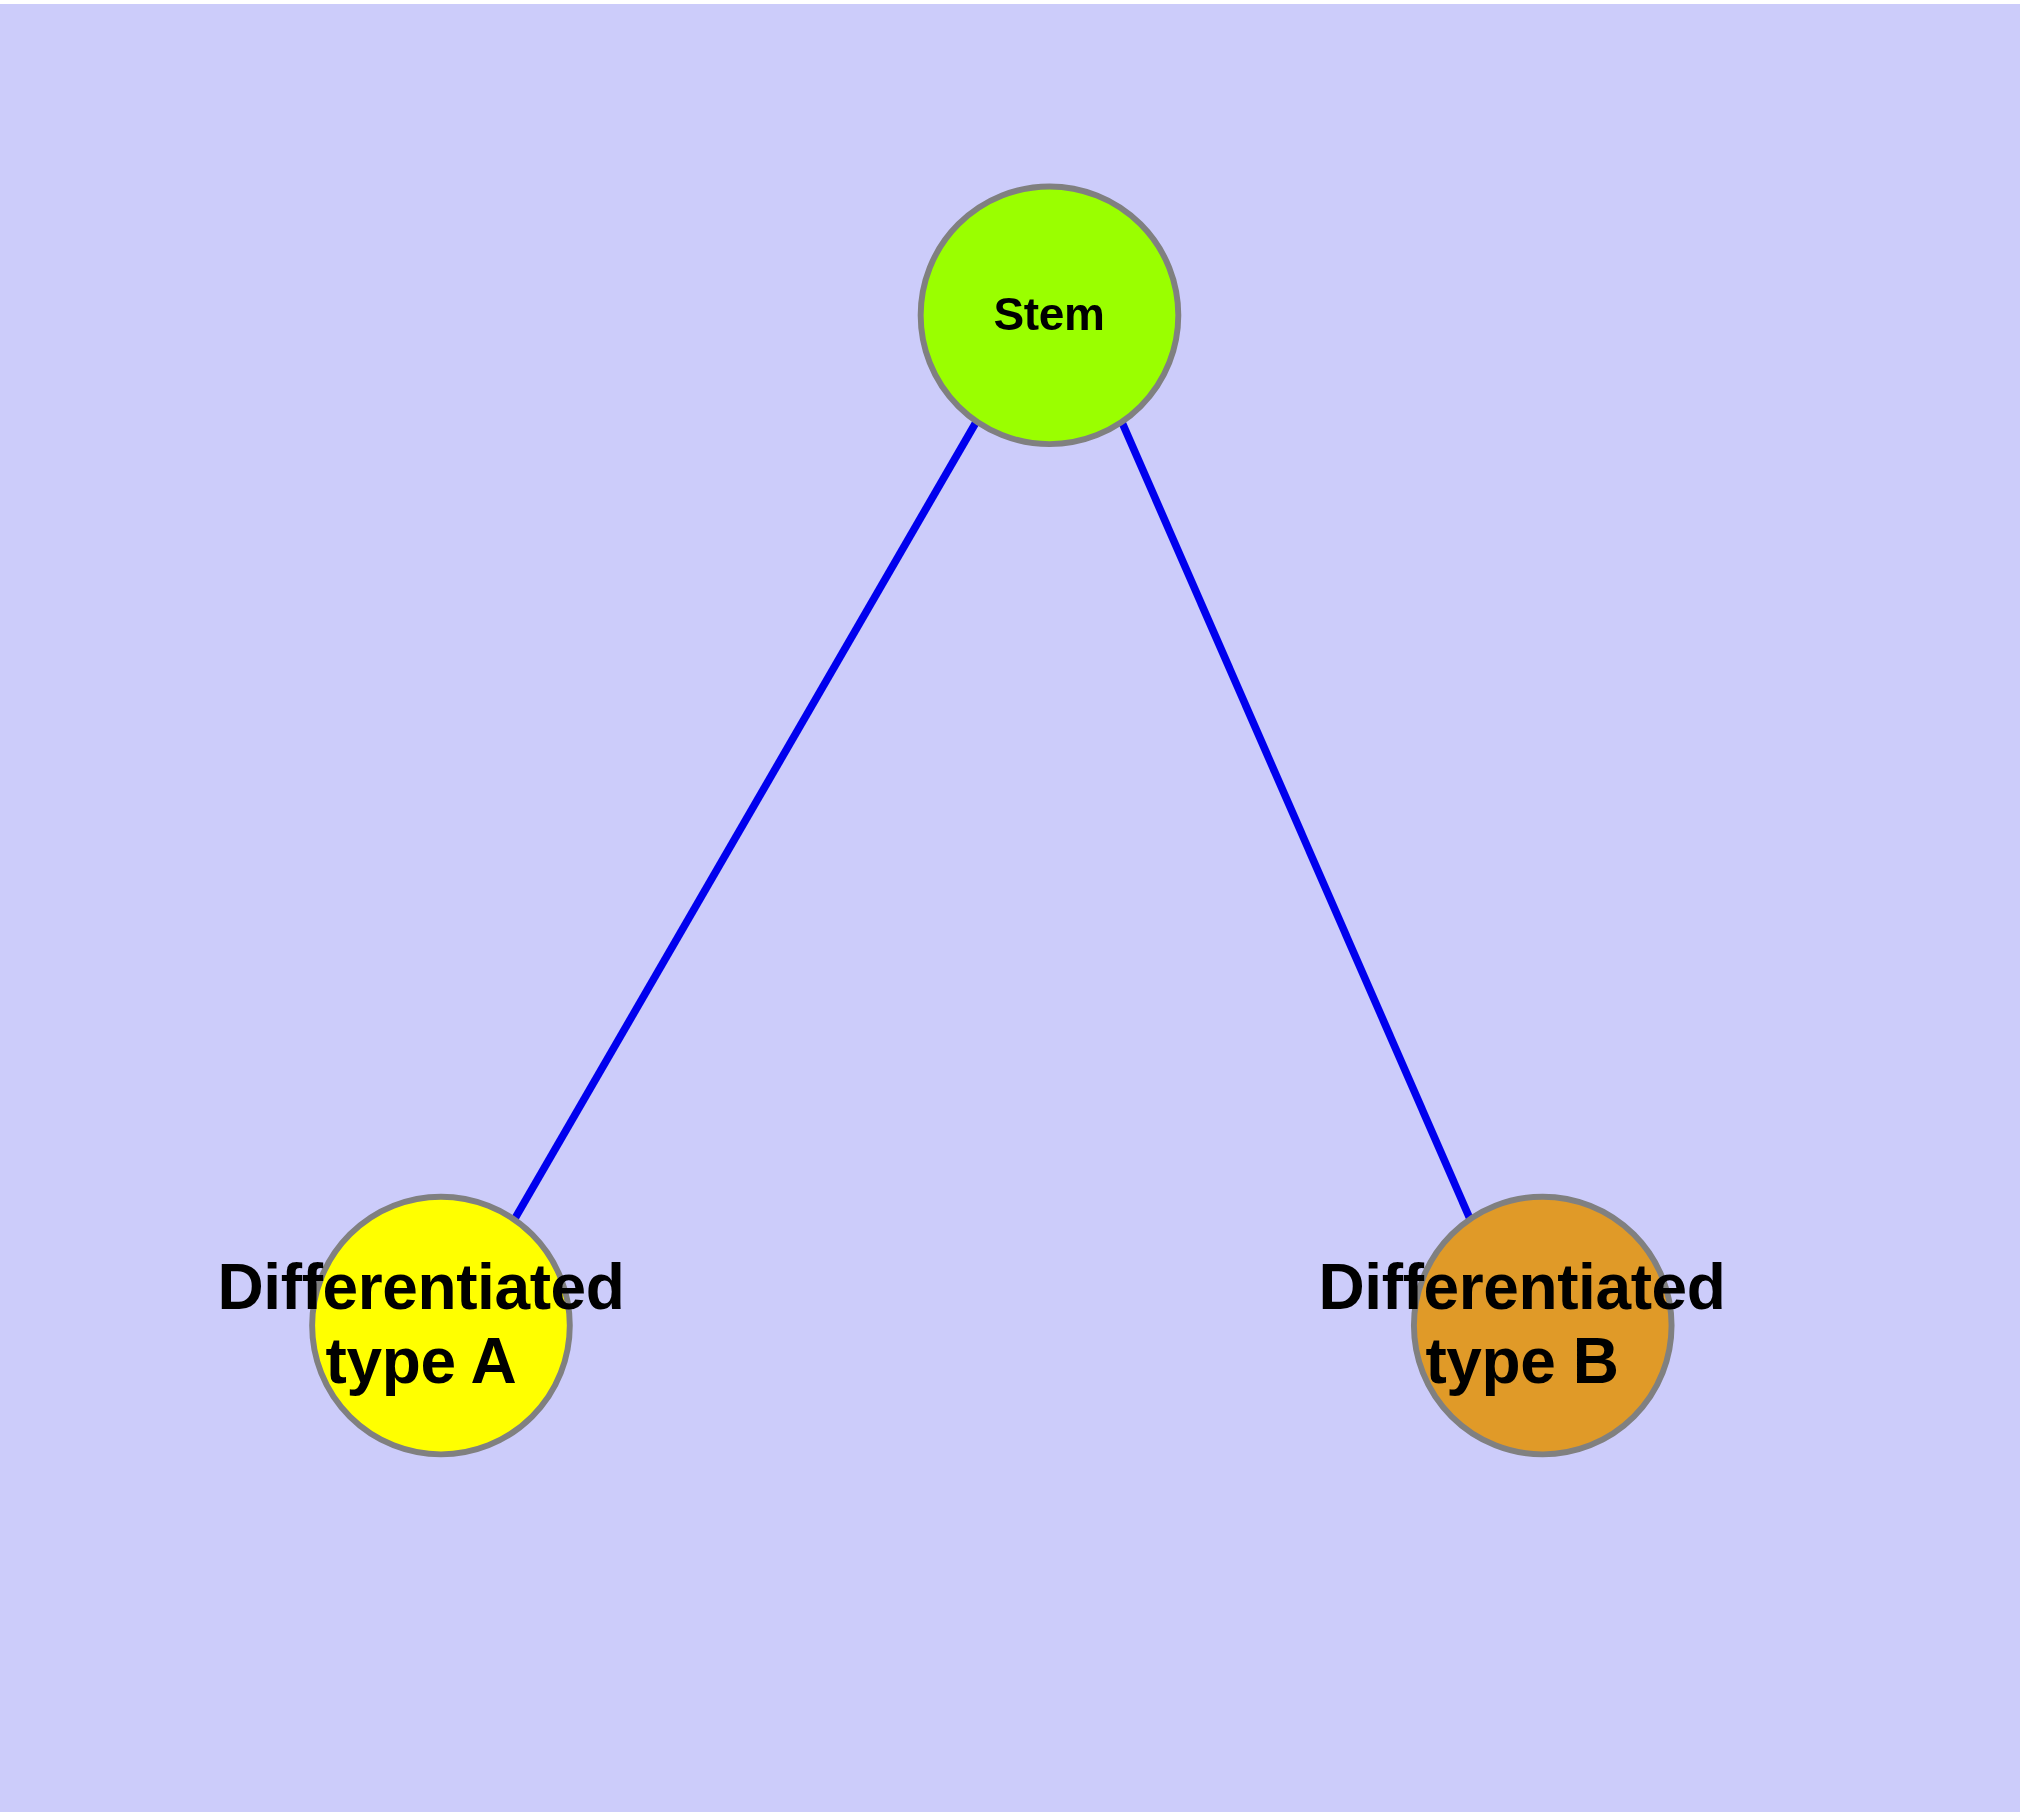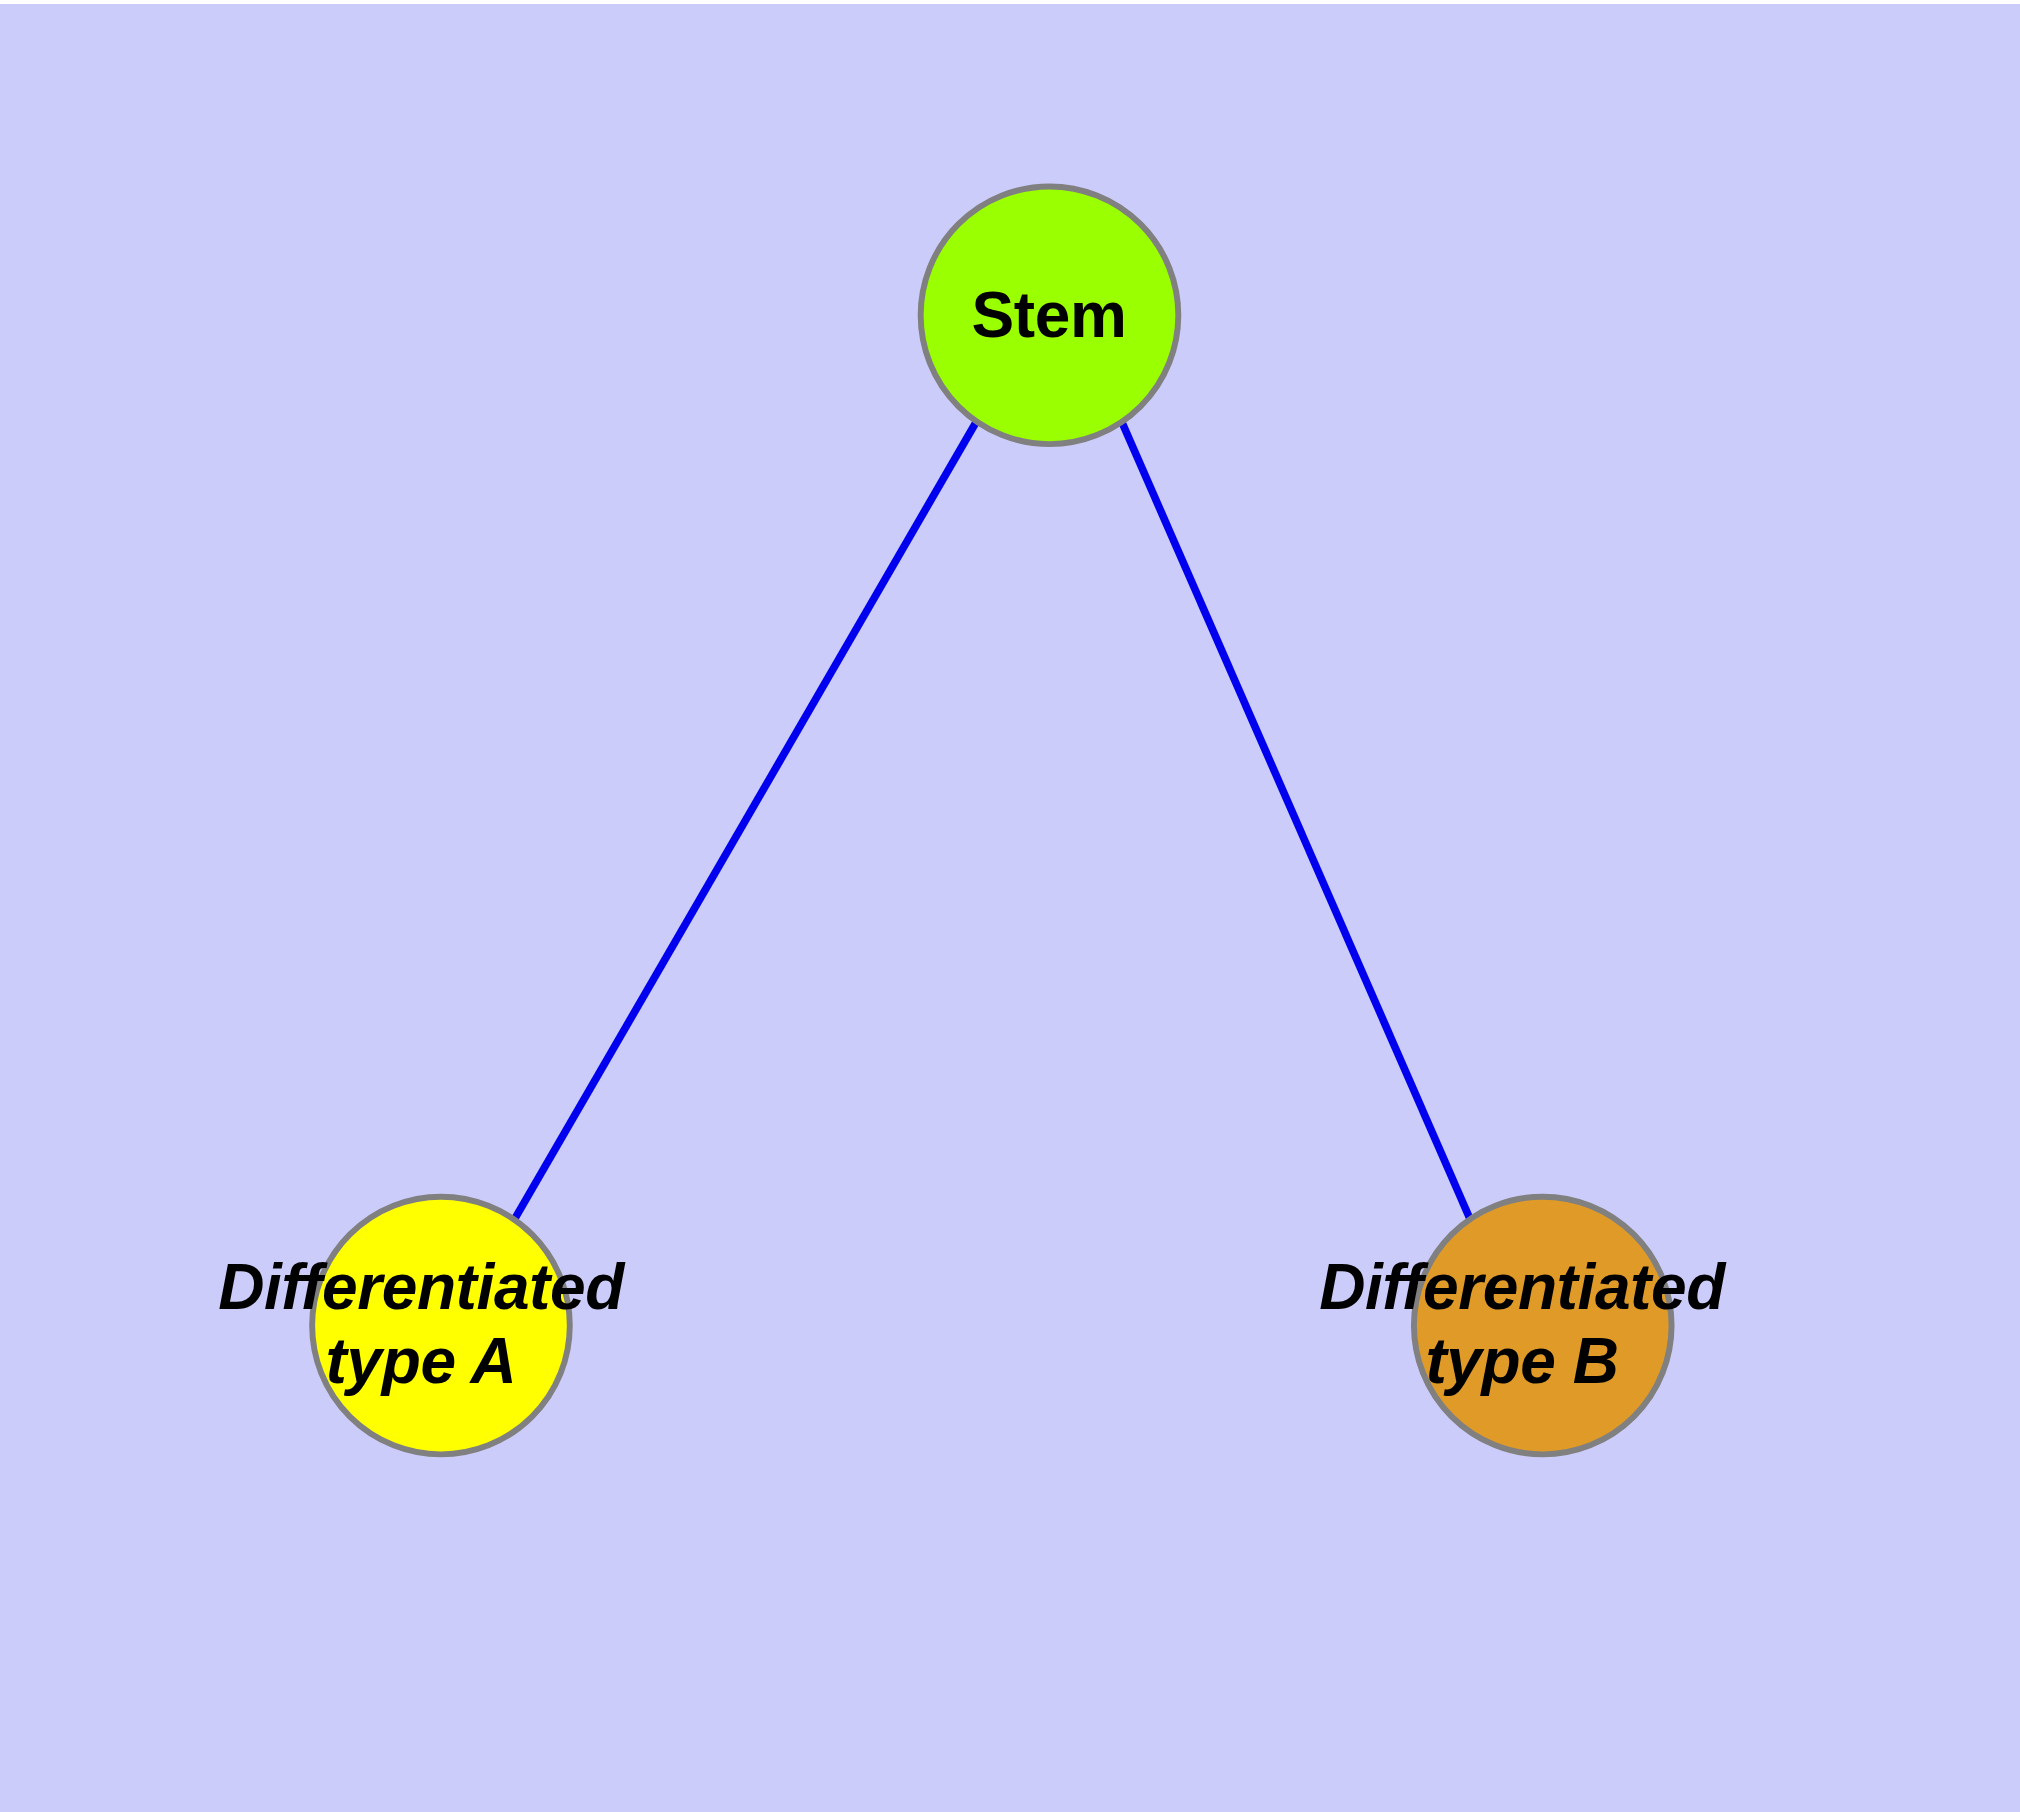--- a/index.html
+++ b/index.html
@@ -43,25 +43,24 @@
     color: #000000;
     font-weight: bold;
     text-align: center;
     line-height: 1.16;
     white-space: pre;
     letter-spacing: -0.4px;
     pointer-events: none;
     transform: translate(-50%, -50%);
   }
   #label-stem {
-    font-size: 64px;
+    font-size: 46px;
   }
   #label-diff-a, #label-diff-b {
     font-size: 64px;
-    font-style: italic;
   }
 </style>
 </head>
 <body>
 
 <div id="canvas" style="width: 2021px; height: 1812px; background: rgb(255, 255, 255);">
 
   <div id="plot-bg" style="background: rgb(204, 204, 250); width: 2021px; height: 1808px;"></div>
 
   <svg id="graph-svg" viewBox="0 0 2384 2138">

